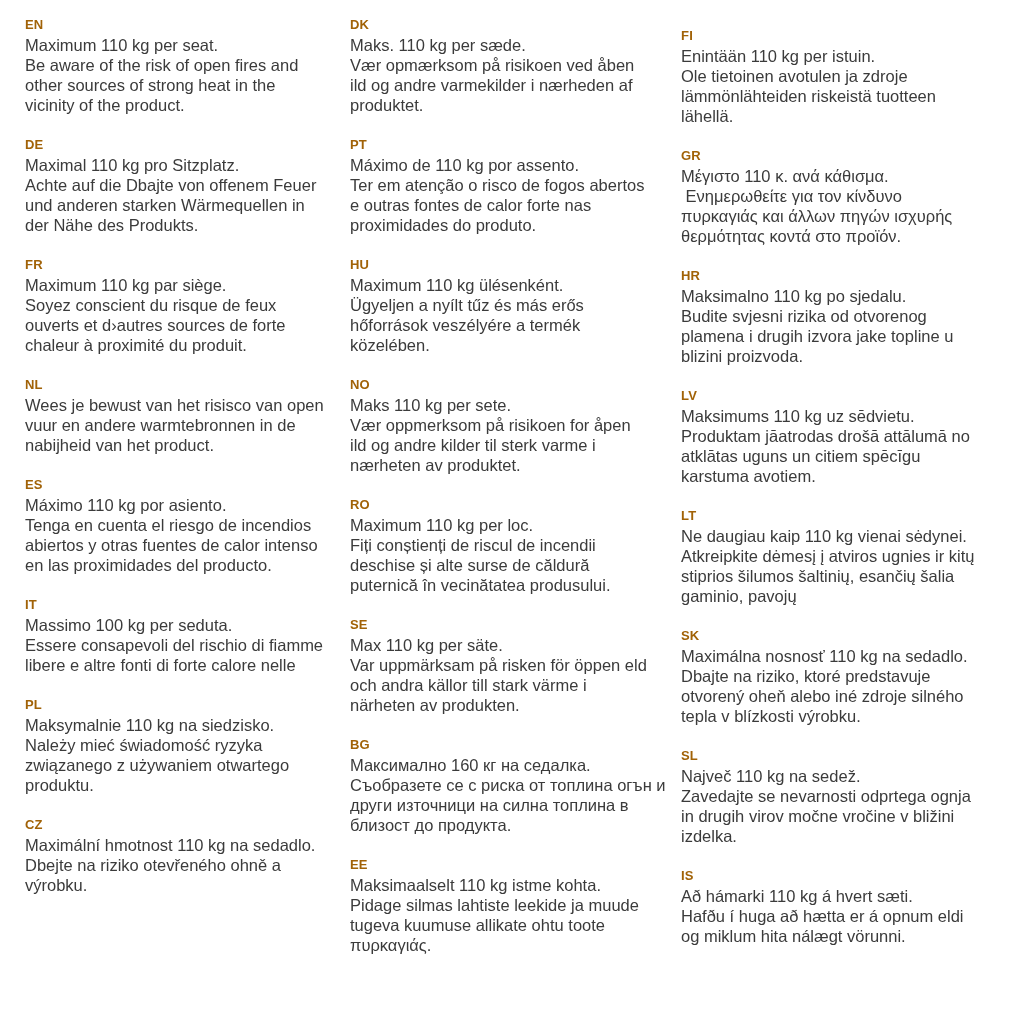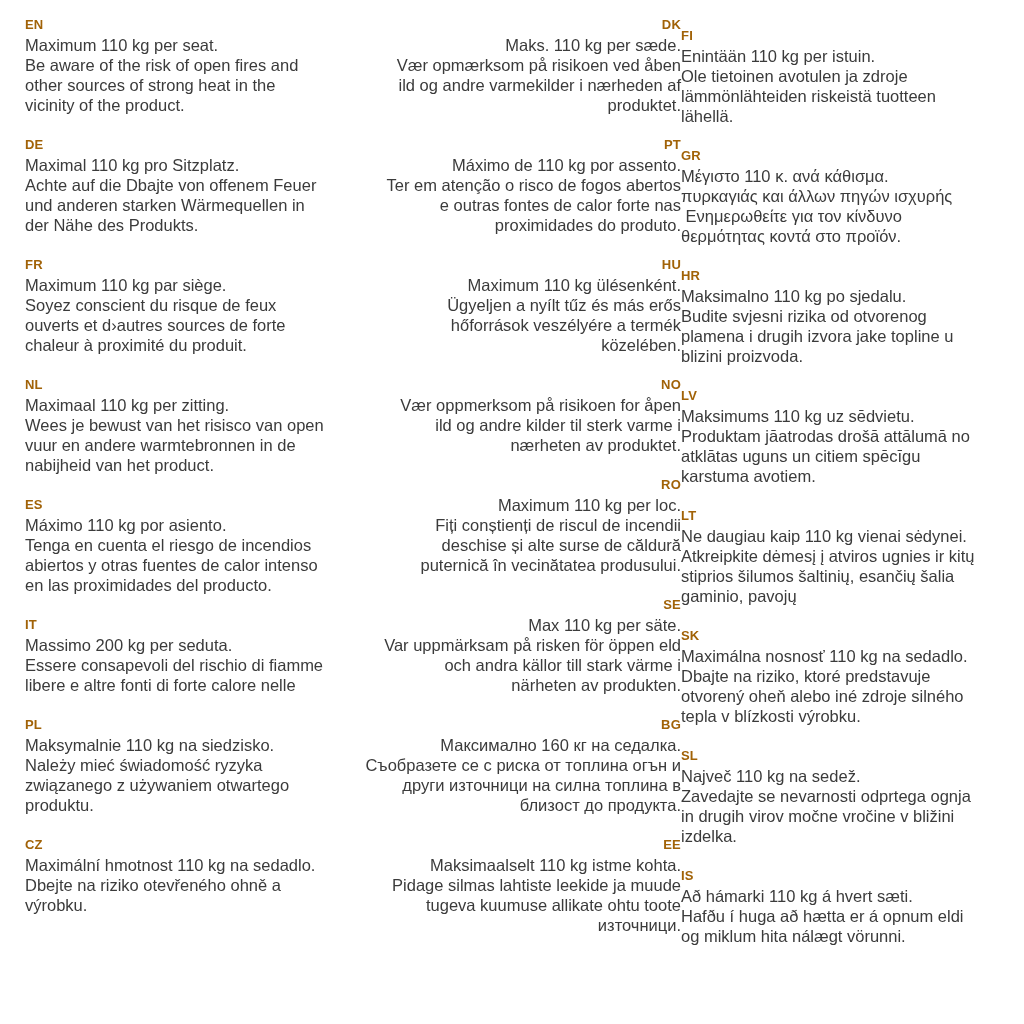--- a/index.html
+++ b/index.html
@@ -10,21 +10,21 @@
     font-family: "Liberation Sans", sans-serif;
     overflow: hidden;
   }
   .page {
     display: flex;
     padding-top: 15px;
     color: #3b3b3b;
   }
   .col { flex: 0 0 auto; }
   .col-1 { margin-left: 25px; width: 325px; }
-  .col-2 { width: 331px; text-align: right; }
+  .col-2 { width: 331px; }
   .col-3 { width: 343px; margin-top: 11px; }
   .block { margin-bottom: 20px; }
   .block h2 {
     font-size: 13px;
     line-height: 20px;
     font-weight: bold;
     color: #a16207;
     letter-spacing: 0.2px;
   }
   .line {
@@ -55,35 +55,34 @@
       </section>
       <section class="block">
         <h2>FR</h2>
         <div class="line">Maximum 110 kg par siège.</div>
         <div class="line">Soyez conscient du risque de feux</div>
         <div class="line">ouverts et d›autres sources de forte</div>
         <div class="line">chaleur à proximité du produit.</div>
       </section>
       <section class="block">
         <h2>NL</h2>
-        <div class="line">Maximaal 110 kg per zitting.</div>
         <div class="line">Wees je bewust van het risisco van open</div>
         <div class="line">vuur en andere warmtebronnen in de</div>
         <div class="line">nabijheid van het product.</div>
       </section>
       <section class="block">
         <h2>ES</h2>
         <div class="line">Máximo 110 kg por asiento.</div>
         <div class="line">Tenga en cuenta el riesgo de incendios</div>
         <div class="line">abiertos y otras fuentes de calor intenso</div>
         <div class="line">en las proximidades del producto.</div>
       </section>
       <section class="block">
         <h2>IT</h2>
-        <div class="line">Massimo 200 kg per seduta.</div>
+        <div class="line">Massimo 100 kg per seduta.</div>
         <div class="line">Essere consapevoli del rischio di fiamme</div>
         <div class="line">libere e altre fonti di forte calore nelle</div>
       </section>
       <section class="block">
         <h2>PL</h2>
         <div class="line">Maksymalnie 110 kg na siedzisko.</div>
         <div class="line">Należy mieć świadomość ryzyka</div>
         <div class="line">związanego z używaniem otwartego</div>
         <div class="line">produktu.</div>
       </section>
@@ -111,20 +110,21 @@
       </section>
       <section class="block">
         <h2>HU</h2>
         <div class="line">Maximum 110 kg ülésenként.</div>
         <div class="line">Ügyeljen a nyílt tűz és más erős</div>
         <div class="line">hőforrások veszélyére a termék</div>
         <div class="line">közelében.</div>
       </section>
       <section class="block">
         <h2>NO</h2>
+        <div class="line">Maks 110 kg per sete.</div>
         <div class="line">Vær oppmerksom på risikoen for åpen</div>
         <div class="line">ild og andre kilder til sterk varme i</div>
         <div class="line">nærheten av produktet.</div>
       </section>
       <section class="block">
         <h2>RO</h2>
         <div class="line">Maximum 110 kg per loc.</div>
         <div class="line">Fiți conștienți de riscul de incendii</div>
         <div class="line">deschise și alte surse de căldură</div>
         <div class="line">puternică în vecinătatea produsului.</div>
@@ -141,36 +141,36 @@
         <div class="line">Максимално 160 кг на седалка.</div>
         <div class="line">Съобразете се с риска от топлина огън и</div>
         <div class="line">други източници на силна топлина в</div>
         <div class="line">близост до продукта.</div>
       </section>
       <section class="block">
         <h2>EE</h2>
         <div class="line">Maksimaalselt 110 kg istme kohta.</div>
         <div class="line">Pidage silmas lahtiste leekide ja muude</div>
         <div class="line">tugeva kuumuse allikate ohtu toote</div>
-        <div class="line">източници.</div>
+        <div class="line">πυρκαγιάς.</div>
       </section>
     </div>
   <div class="col col-3">
       <section class="block">
         <h2>FI</h2>
         <div class="line">Enintään 110 kg per istuin.</div>
         <div class="line">Ole tietoinen avotulen ja zdroje</div>
         <div class="line">lämmönlähteiden riskeistä tuotteen</div>
         <div class="line">lähellä.</div>
       </section>
       <section class="block">
         <h2>GR</h2>
         <div class="line">Μέγιστο 110 κ. ανά κάθισμα.</div>
+        <div class="line"> Ενημερωθείτε για τον κίνδυνο</div>
         <div class="line">πυρκαγιάς και άλλων πηγών ισχυρής</div>
-        <div class="line"> Ενημερωθείτε για τον κίνδυνο</div>
         <div class="line">θερμότητας κοντά στο προϊόν.</div>
       </section>
       <section class="block">
         <h2>HR</h2>
         <div class="line">Maksimalno 110 kg po sjedalu.</div>
         <div class="line">Budite svjesni rizika od otvorenog</div>
         <div class="line">plamena i drugih izvora jake topline u</div>
         <div class="line">blizini proizvoda.</div>
       </section>
       <section class="block">

